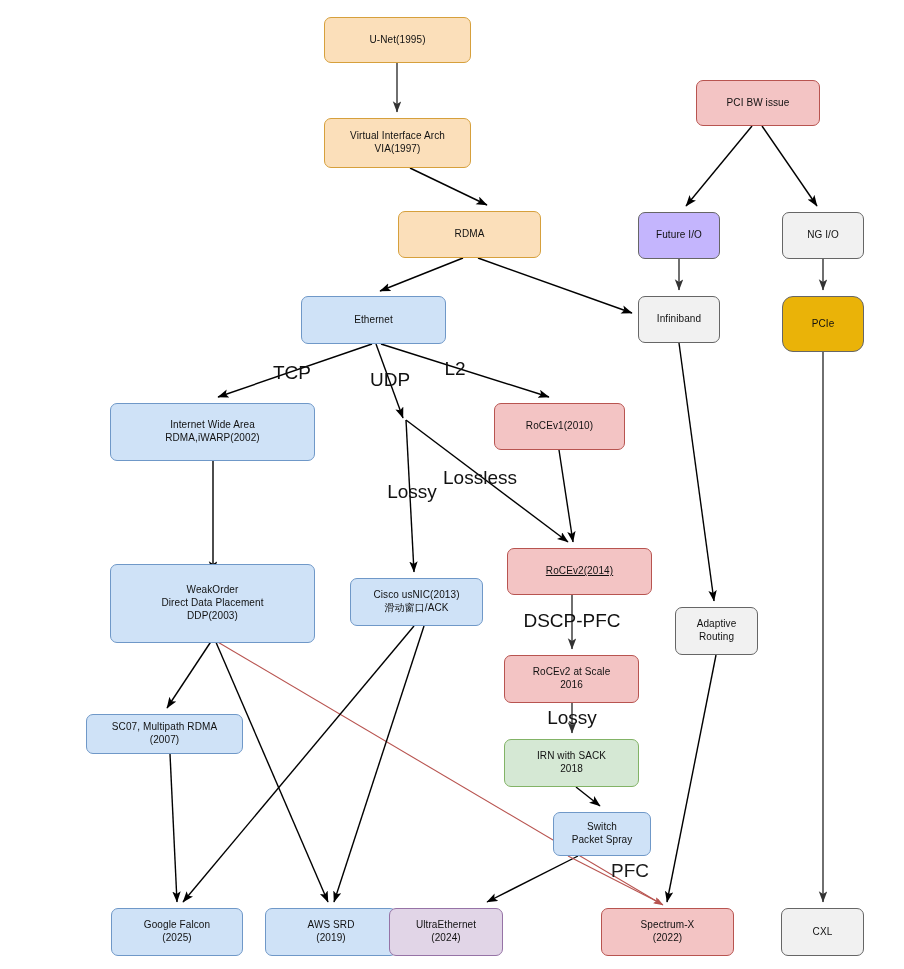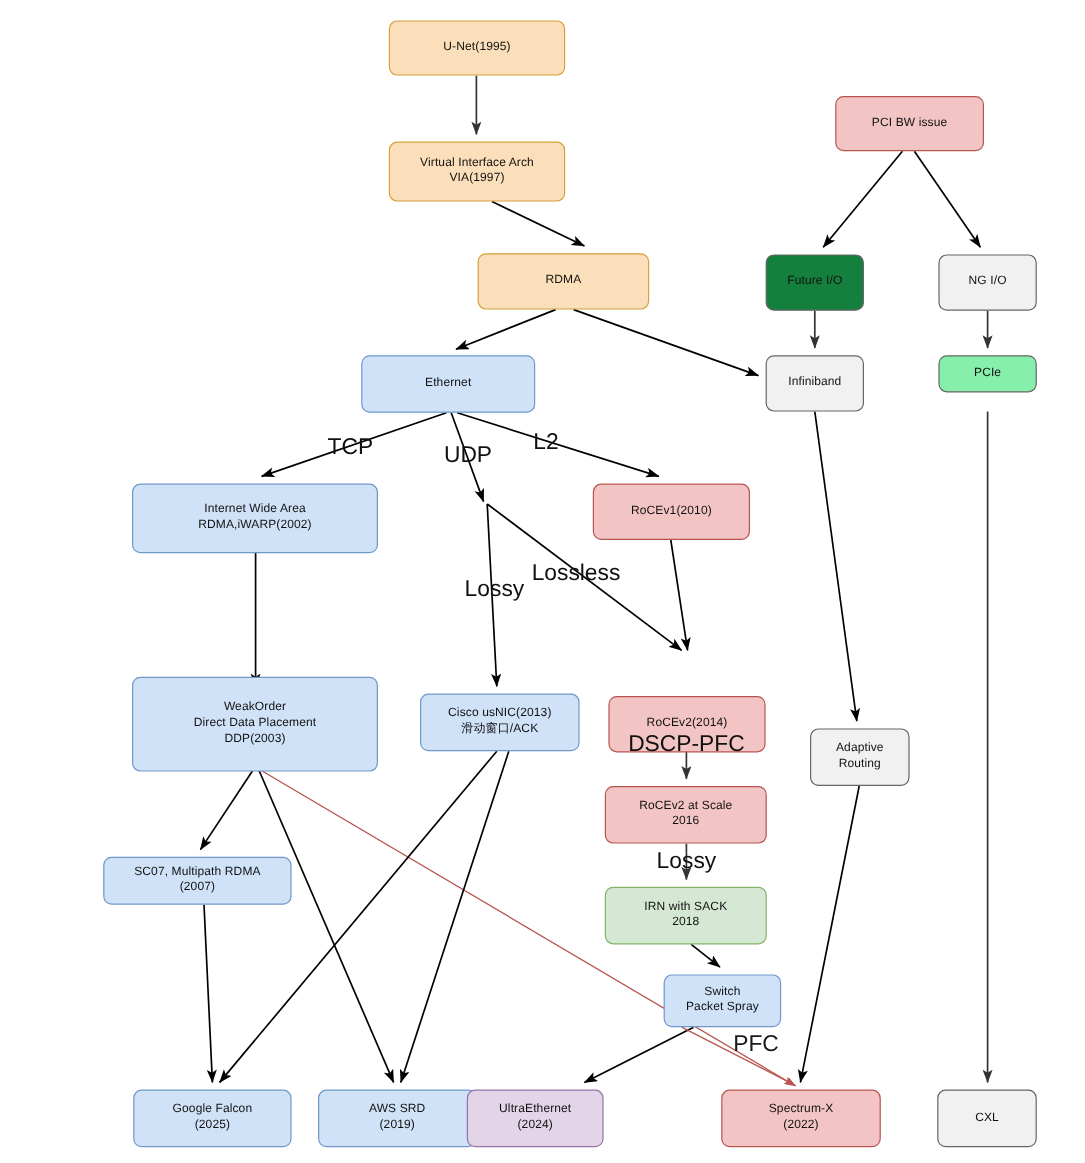--- a/index.html
+++ b/index.html
@@ -69,43 +69,43 @@
       <div class="node" style="left: 324px; top: 118px; width: 147px; height: 50px; background: rgb(251, 223, 186); border-color: rgb(214, 160, 60);">
         <span class="lbl">Virtual Interface Arch
 VIA(1997)</span>
       </div>
       <div class="node" style="left: 398px; top: 211px; width: 143px; height: 47px; background: rgb(251, 223, 186); border-color: rgb(214, 160, 60);">
         <span class="lbl">RDMA</span>
       </div>
       <div class="node" style="left: 696px; top: 80px; width: 124px; height: 46px; background: rgb(243, 196, 196); border-color: rgb(184, 84, 80);">
         <span class="lbl">PCI BW issue</span>
       </div>
-      <div class="node" style="left: 638px; top: 212px; width: 82px; height: 47px; background: #15803d; border-color: rgb(102, 102, 102);">
+      <div class="node" style="left: 638px; top: 212px; width: 82px; height: 47px; background: #c4b5fd; border-color: rgb(102, 102, 102);">
         <span class="lbl">Future I/O</span>
       </div>
       <div class="node" style="left: 782px; top: 212px; width: 82px; height: 47px; background: rgb(241, 241, 241); border-color: rgb(102, 102, 102);">
         <span class="lbl">NG I/O</span>
       </div>
       <div class="node" style="left: 638px; top: 296px; width: 82px; height: 47px; background: rgb(241, 241, 241); border-color: rgb(102, 102, 102);">
         <span class="lbl">Infiniband</span>
       </div>
-      <div class="node" style="left: 782px; top: 296px; width: 82px; height: 31px; background: #86efac; border-color: rgb(102, 102, 102);">
+      <div class="node" style="left: 782px; top: 296px; width: 82px; height: 56px; background: #eab308; border-color: rgb(102, 102, 102); border-radius: 11px;">
         <span class="lbl">PCIe</span>
       </div>
       <div class="node" style="left: 301px; top: 296px; width: 145px; height: 48px; background: rgb(207, 226, 247); border-color: rgb(111, 152, 200);">
         <span class="lbl">Ethernet</span>
       </div>
       <div class="node" style="left: 110px; top: 403px; width: 205px; height: 58px; background: rgb(207, 226, 247); border-color: rgb(111, 152, 200);">
         <span class="lbl">Internet Wide Area
 RDMA,iWARP(2002)</span>
       </div>
       <div class="node" style="left: 494px; top: 403px; width: 131px; height: 47px; background: rgb(243, 196, 196); border-color: rgb(184, 84, 80);">
         <span class="lbl">RoCEv1(2010)</span>
       </div>
-      <div class="node" style="left: 507px; top: 580px; width: 131px; height: 47px; background: rgb(243, 196, 196); border-color: rgb(184, 84, 80);">
+      <div class="node" style="left: 507px; top: 548px; width: 145px; height: 47px; background: rgb(243, 196, 196); border-color: rgb(184, 84, 80); text-decoration: underline;">
         <span class="lbl">RoCEv2(2014)</span>
       </div>
       <div class="node" style="left: 110px; top: 564px; width: 205px; height: 79px; background: rgb(207, 226, 247); border-color: rgb(111, 152, 200);">
         <span class="lbl">WeakOrder
 Direct Data Placement
 DDP(2003)</span>
       </div>
       <div class="node" style="left: 350px; top: 578px; width: 133px; height: 48px; background: rgb(207, 226, 247); border-color: rgb(111, 152, 200);">
         <span class="lbl">Cisco usNIC(2013)
 滑动窗口/ACK</span>

